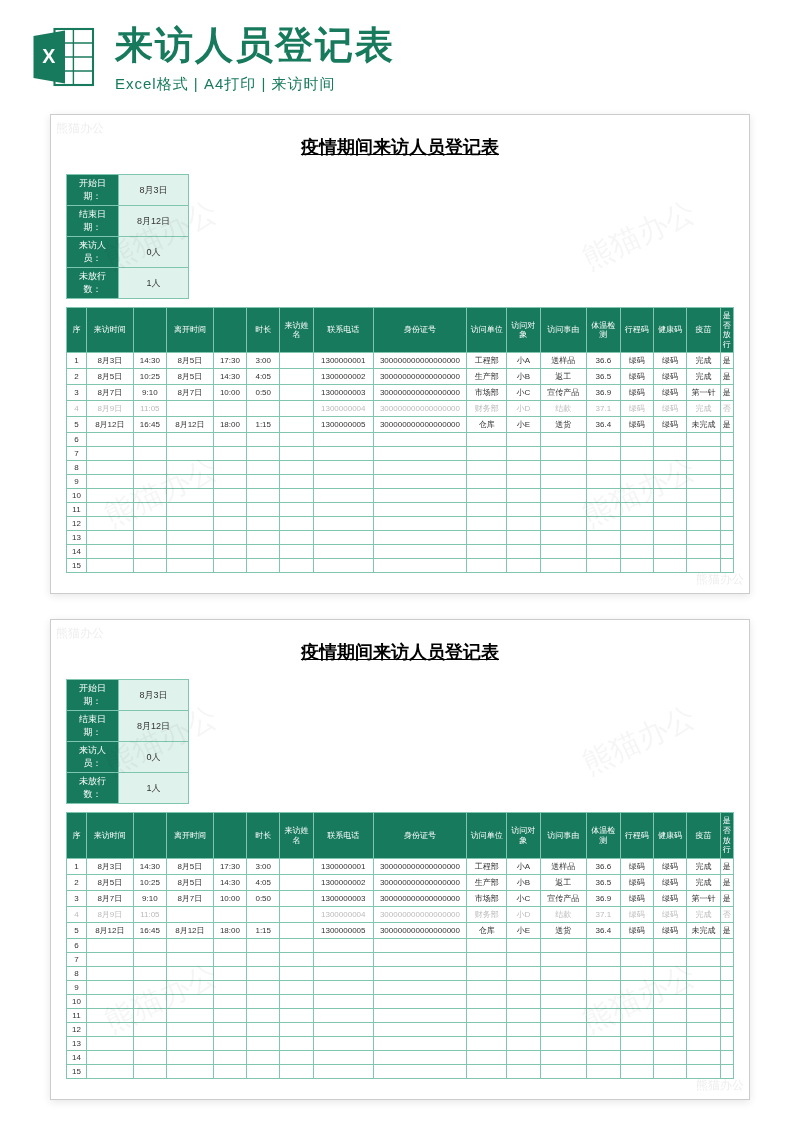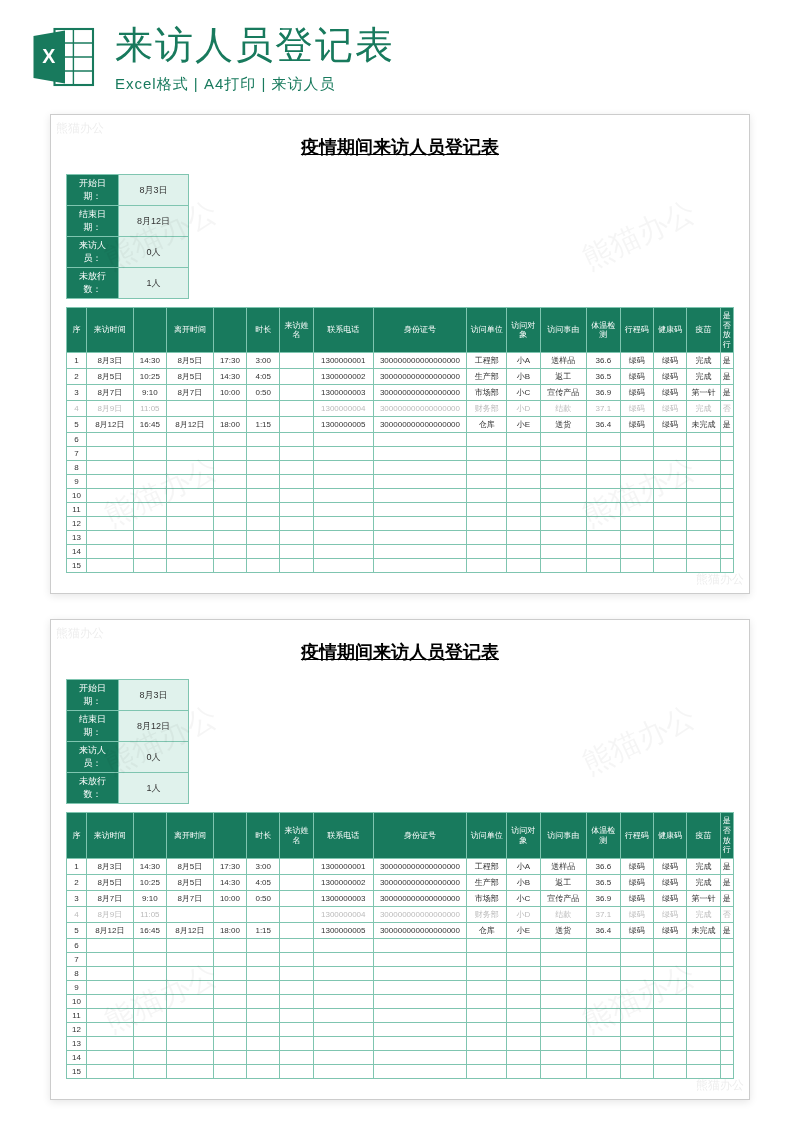--- a/index.html
+++ b/index.html
@@ -1,21 +1,21 @@
 <!DOCTYPE html>
 <html><head>
 <meta charset="utf-8">
 <style>
 *{box-sizing:border-box;margin:0;padding:0;}
 body{font-family:"Microsoft YaHei",Arial,sans-serif;background:#fff;width:800px;}
 .header{display:flex;align-items:center;padding:20px 30px 10px;}
 .excel-icon{width:70px;height:70px;margin-right:15px;position:relative;}
 .excel-icon svg{width:100%;height:100%;}
 .header-text{flex:1;}
-.main-title{font-size:38px;font-weight:normal;color:#187a5d;letter-spacing:2px;}
+.main-title{font-size:38px;font-weight:bold;color:#187a5d;letter-spacing:2px;}
 .sub-title{font-size:15px;color:#187a5d;margin-top:4px;letter-spacing:1px;}
 .page-container{background:#fff;padding:10px 50px 30px;}
 .sheet{background:#fff;border:1px solid #ccc;box-shadow:0 2px 8px rgba(0,0,0,0.1);padding:20px 15px;margin-bottom:25px;position:relative;}
 .sheet-title{text-align:center;font-size:18px;font-weight:bold;color:#000;margin-bottom:15px;text-decoration:underline;}
 .meta-table{border-collapse:collapse;font-size:9px;margin-bottom:8px;}
 .meta-table td{border:1px solid #7fc5b0;padding:2px 6px;height:14px;}
 .meta-label{background:#187a5d;color:#fff;text-align:center;width:52px;}
 .meta-value{background:#e0f2ec;text-align:center;width:70px;color:#333;}
 .data-table{border-collapse:collapse;width:100%;font-size:8px;}
 .data-table th{background:#187a5d;color:#fff;border:1px solid #7fc5b0;padding:3px 1px;text-align:center;font-weight:normal;line-height:1.2;}
@@ -40,21 +40,21 @@
       <line x1="35" y1="30" x2="90" y2="30" stroke="#187a5d" stroke-width="2"></line>
       <line x1="35" y1="50" x2="90" y2="50" stroke="#187a5d" stroke-width="2"></line>
       <line x1="35" y1="70" x2="90" y2="70" stroke="#187a5d" stroke-width="2"></line>
       <line x1="62" y1="10" x2="62" y2="90" stroke="#187a5d" stroke-width="2"></line>
       <polygon points="5,20 50,12 50,88 5,80" fill="#187a5d"></polygon>
       <text x="27" y="58" fill="#fff" font-size="28" font-weight="bold" text-anchor="middle" font-family="Arial">X</text>
     </svg>
   </div>
   <div class="header-text">
     <div class="main-title">来访人员登记表</div>
-    <div class="sub-title">Excel格式 | A4打印 | 来访人员</div>
+    <div class="sub-title">Excel格式 | A4打印 | 来访时间</div>
   </div>
 </div>
 
 <div class="page-container">
   <div class="sheet" id="sheet1">
       <div class="corner-wm cwm-tl">熊猫办公</div>
       <div class="corner-wm cwm-br">熊猫办公</div>
       <div class="watermark wm1">熊猫办公</div>
       <div class="watermark wm2">熊猫办公</div>
       <div class="watermark wm3">熊猫办公</div>

